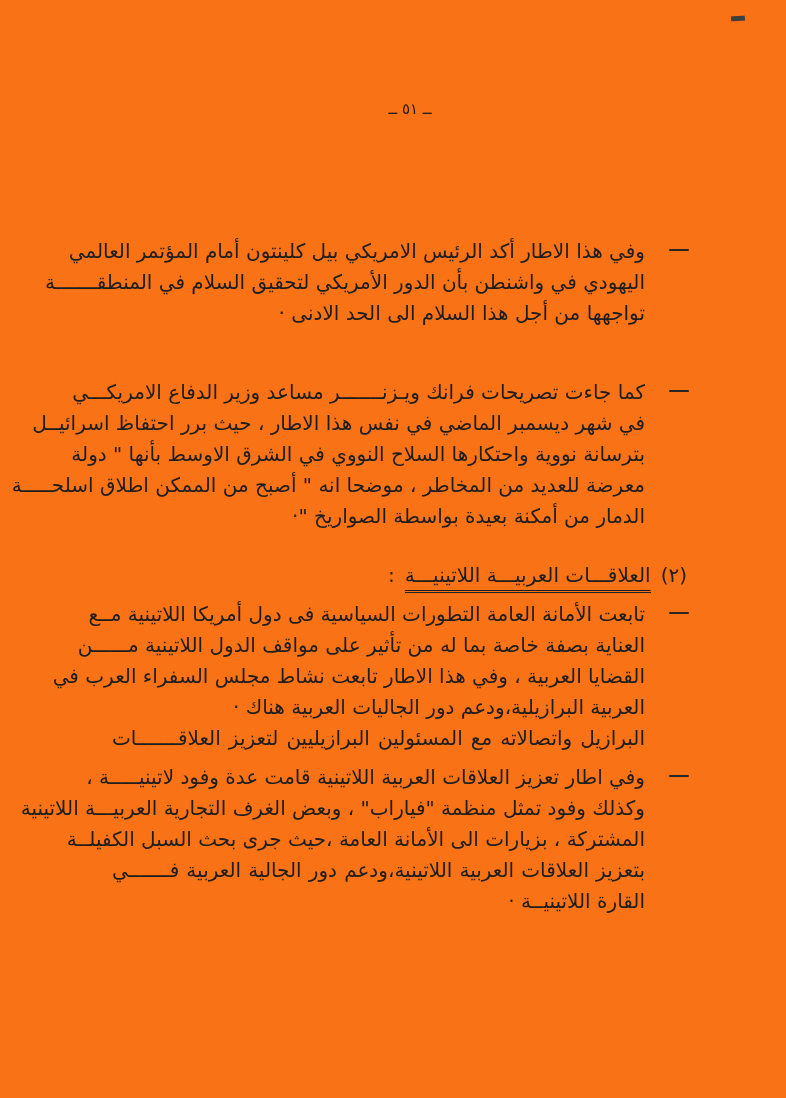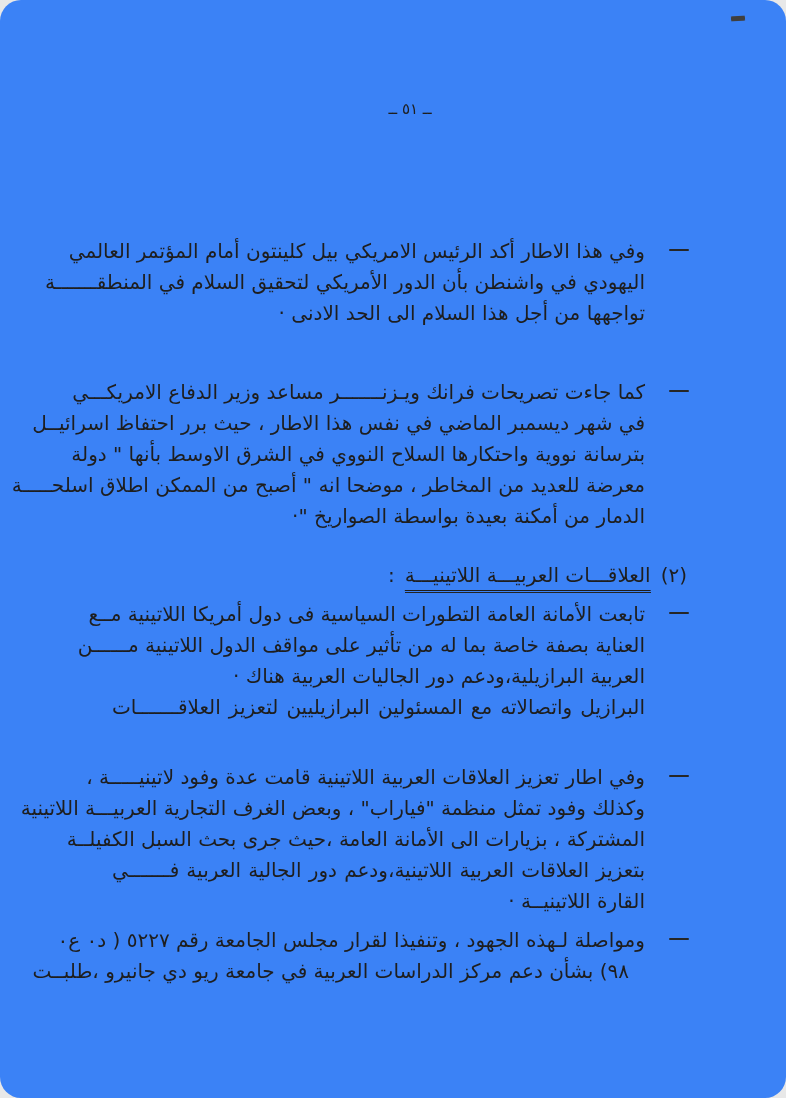--- a/index.html
+++ b/index.html
@@ -1,23 +1,22 @@
 <!DOCTYPE html>
 <html lang="ar"><head>
 <meta charset="utf-8">
 <style>
   html,body{margin:0;padding:0;background:#e8e8e8;}
   .page{
     position:relative;
     width:786px;height:1098px;
-    background:#3b82f6;
+    background:#f97316;
     font-family:"DejaVu Sans", sans-serif;
     color:#1e1e1e;
     overflow:hidden;
-    border-radius:21px;
   }
   .pagenum{
     position:absolute;top:99px;left:350px;width:120px;
     text-align:center;font-size:15px;line-height:20px;
     direction:rtl;white-space:nowrap;
   }
   .smudge{
     position:absolute;left:731px;top:16px;width:14px;height:5px;
     background:#3f3f3f;border-radius:1px;transform:rotate(-3deg);
     filter:blur(0.3px);
@@ -76,32 +75,28 @@
   </div>
 
   <div class="heading">
     <span class="num">(٢)</span><span class="underlined">العلاقـــات العربيـــة اللاتينيـــة</span><span class="colon">:</span>
   </div>
 
   <div class="para" style="top:599px">
     <span class="dash"></span>
     <div class="line">تابعت الأمانة العامة التطورات السياسية فى دول أمريكا اللاتينية مــع</div>
     <div class="line">العناية بصفة خاصة بما له من تأثير على مواقف الدول اللاتينية مــــــن</div>
+    <div class="line">القضايا العربية ، وفي هذا الاطار تابعت نشاط مجلس السفراء العرب في</div>
     <div class="line short">العربية البرازيلية،ودعم دور الجاليات العربية هناك ·</div>
     <div class="line">البرازيل واتصالاته مع المسئولين البرازيليين لتعزيز العلاقـــــــات</div>
   </div>
 
   <div class="para" style="top:762px">
     <span class="dash"></span>
     <div class="line">وفي اطار تعزيز العلاقات العربية اللاتينية قامت عدة وفود لاتينيـــــة ،</div>
     <div class="line">وكذلك وفود تمثل منظمة "فياراب" ، وبعض الغرف التجارية العربيـــة اللاتينية</div>
     <div class="line">المشتركة ، بزيارات الى الأمانة العامة ،حيث جرى بحث السبل الكفيلــة</div>
     <div class="line">بتعزيز العلاقات العربية اللاتينية،ودعم دور الجالية العربية فـــــــي</div>
     <div class="line short">القارة اللاتينيــة ·</div>
   </div>
 
-  <div class="para" style="top:925px">
-    <span class="dash"></span>
-    <div class="line">ومواصلة لـهذه الجهود ، وتنفيذا لقرار مجلس الجامعة رقم ٥٢٢٧ ( د٠ ع٠</div>
-    <div class="line indent">٩٨) بشأن دعم مركز الدراسات العربية في جامعة ريو دي جانيرو ،طلبــت</div>
-  </div>
 
 </div>
 
 </body></html>

